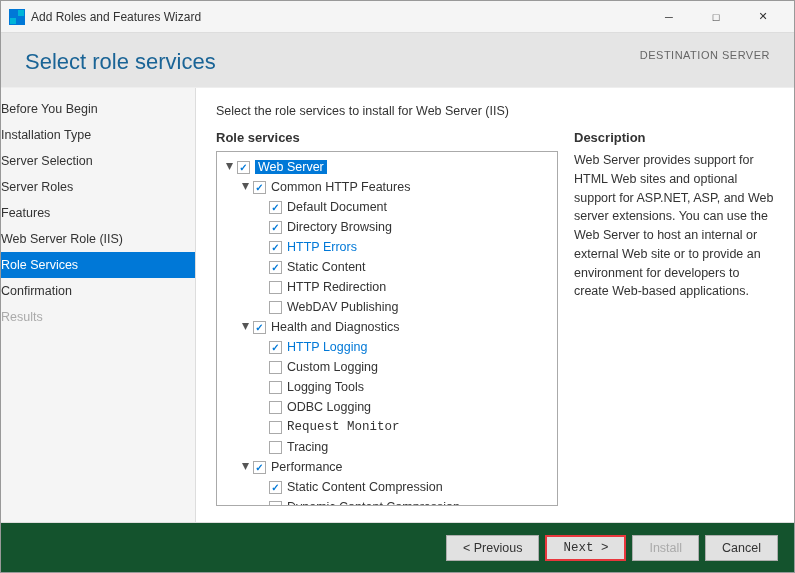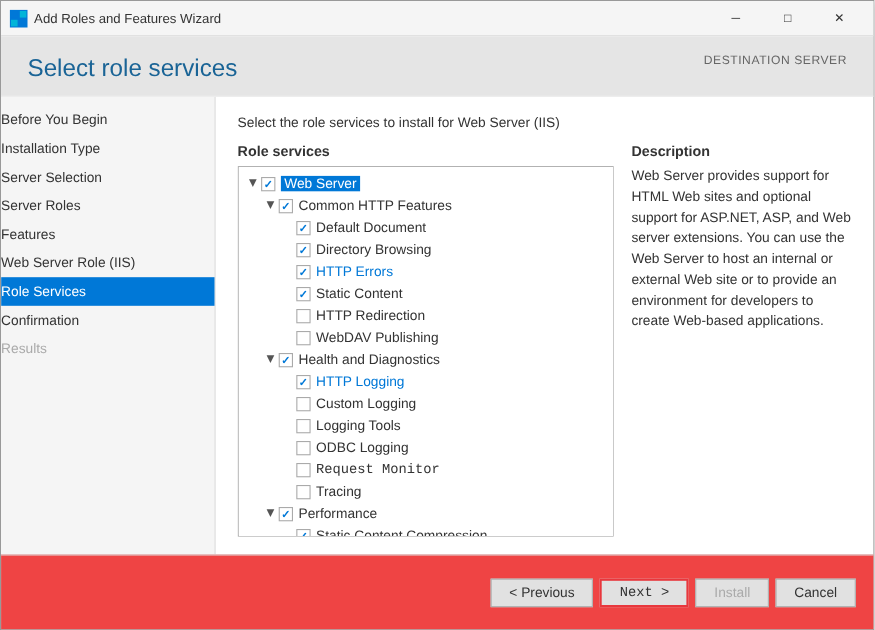--- a/index.html
+++ b/index.html
@@ -191,23 +191,23 @@
       width: 200px;
       flex-shrink: 0;
     }
     .description-text {
       font-size: 12.5px;
       color: #333;
       line-height: 1.5;
     }
 
     .footer {
-      background: #ef4444;
+      background: #14532d;
       border-top: 1px solid #ddd;
-      height: 68px;
+      height: 50px;
       display: flex;
       align-items: center;
       justify-content: flex-end;
       padding: 0 16px;
       gap: 6px;
       flex-shrink: 0;
     }
     .footer-btn {
       height: 26px;
       padding: 0 16px;

